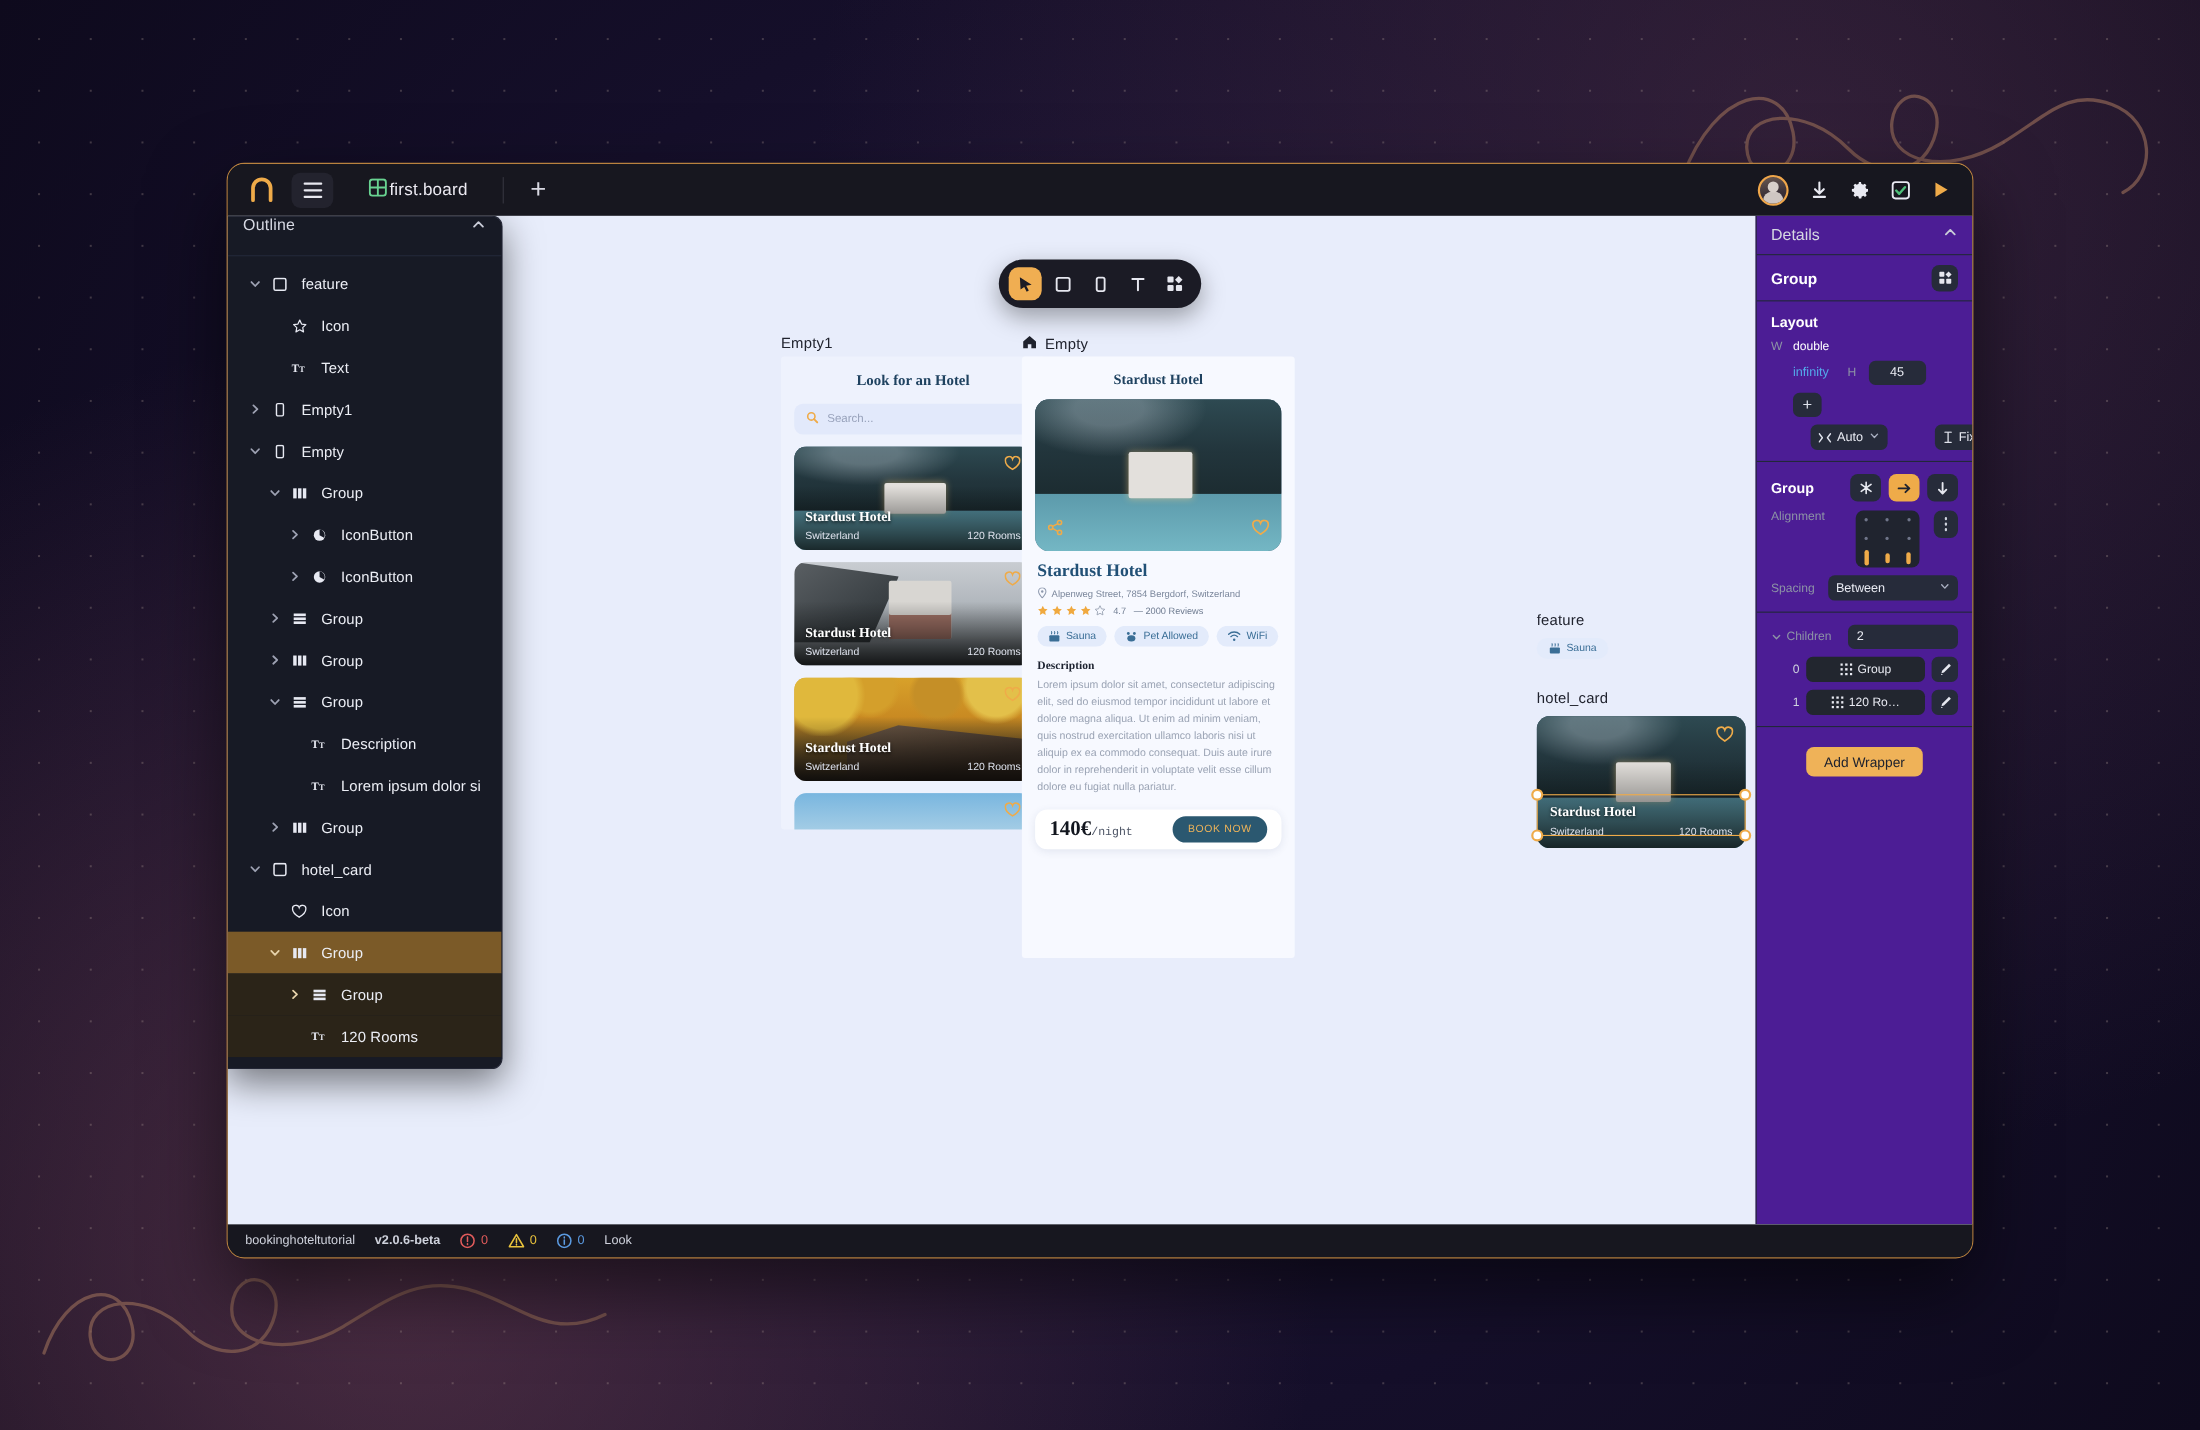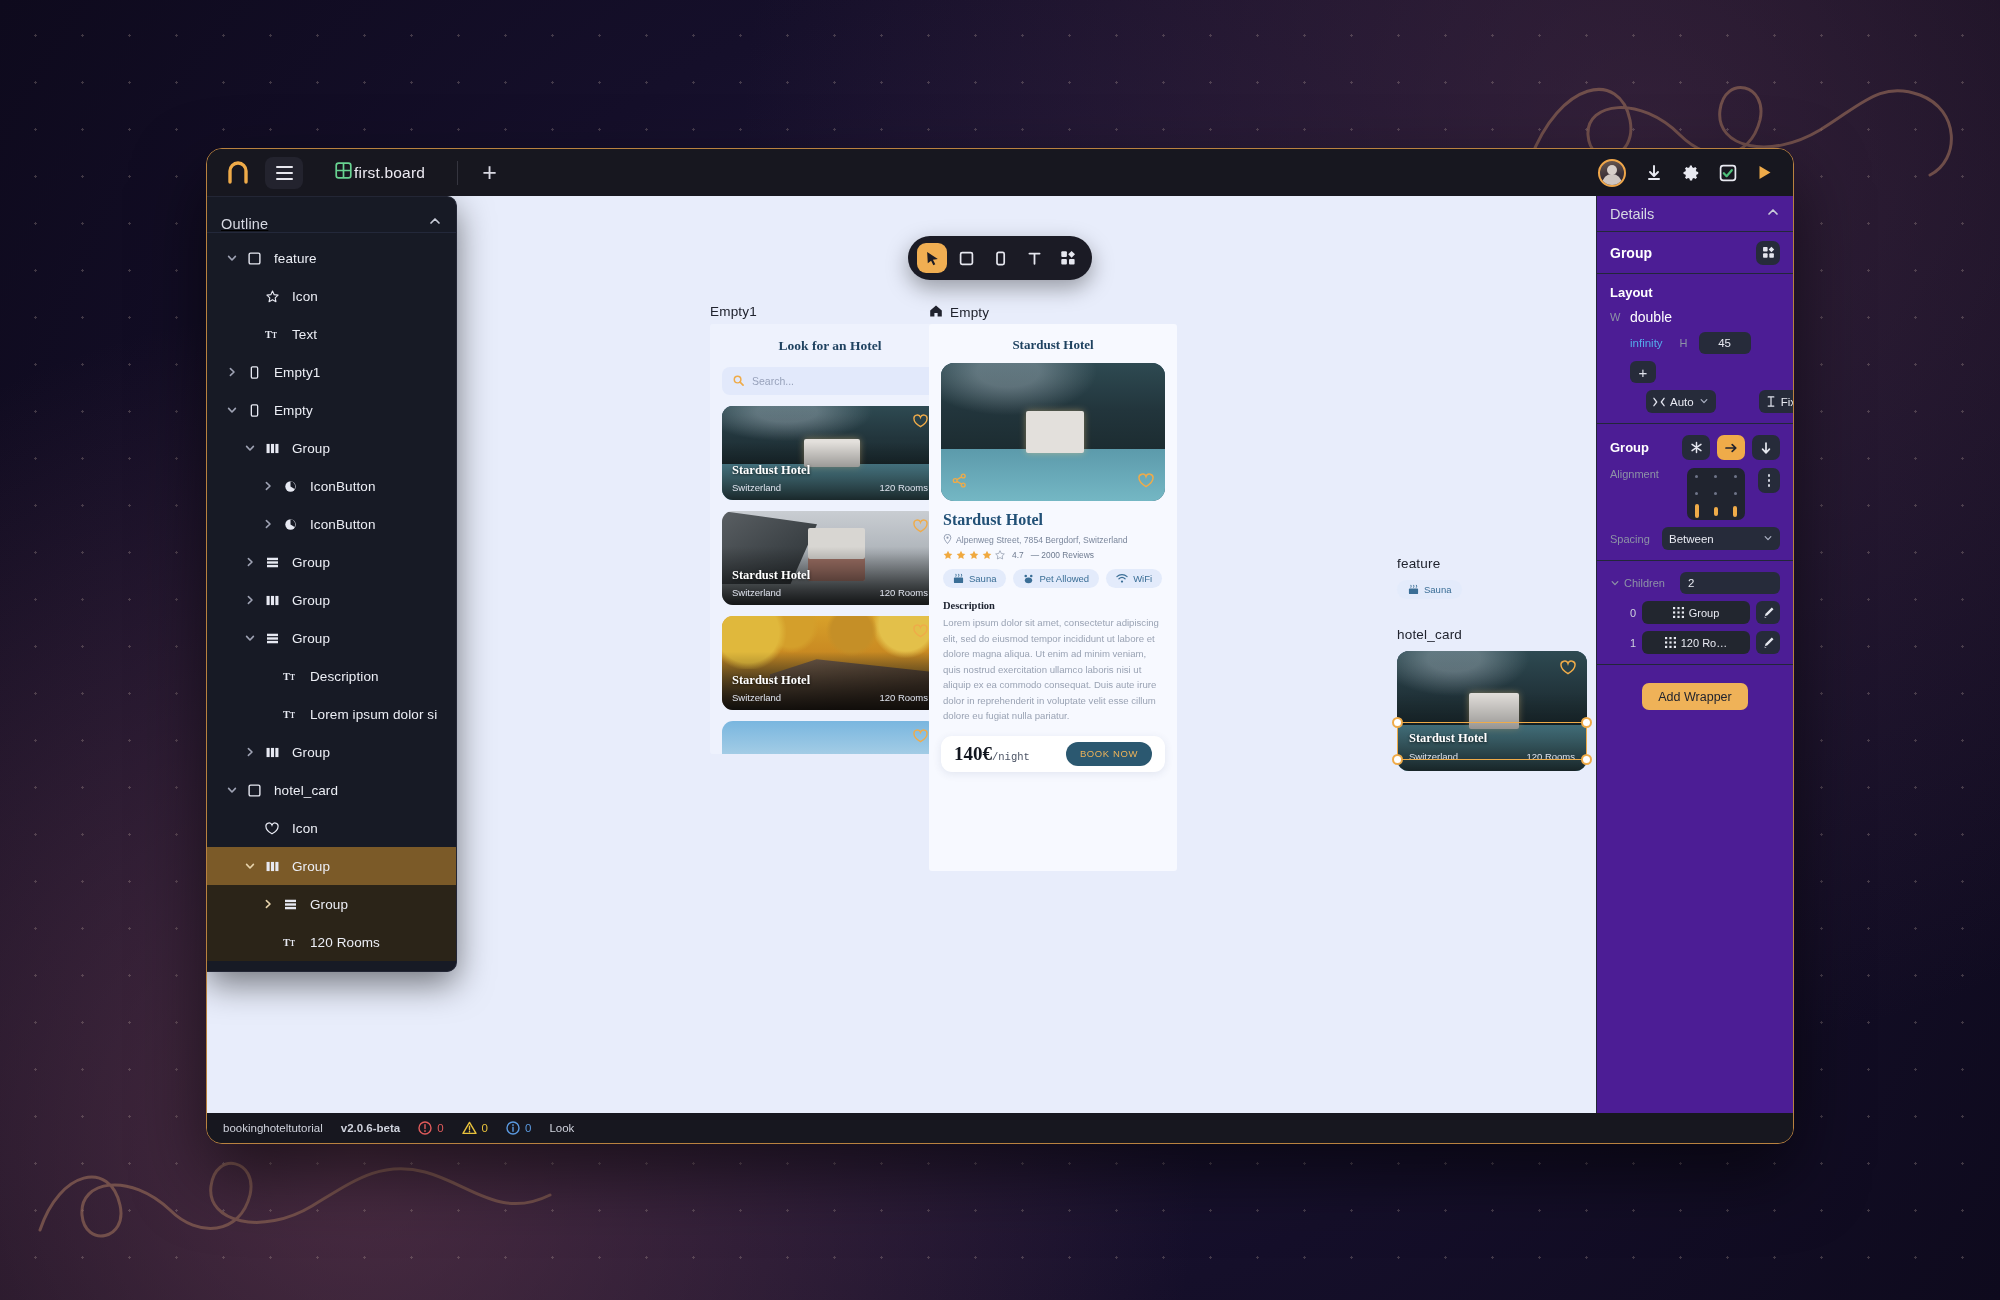--- a/index.html
+++ b/index.html
@@ -84,23 +84,22 @@
   
   #outline-panel{
     position:absolute; left:0px; top:0px; width:250px;
     background:#171a25; border-radius:0 10px 10px 0;
     box-shadow:0 12px 34px rgba(0,0,0,.5);
     z-index:30; overflow:hidden;
     border:1px solid #232635;
     border-left:none;
   }
   #outline-head{
-    height:36px;display:flex;align-items:flex-end;padding:0 14px;
+    height:36px;display:flex;align-items:flex-start;padding:0 14px;
     border-bottom:1px solid #23283a;
-    text-decoration:underline;
   }
   #outline-head .ttl{color:#d6d8e2;font-size:14.5px;letter-spacing:.2px;}
   #outline-head .chev{margin-left:auto;color:#c9ccd8;}
   #outline-list{ padding:6px 0 10px 0;}
   .tree-row{
     display:flex;align-items:center;height:38px;cursor:pointer;gap:0;
     color:#eceef5;font-size:13.5px;letter-spacing:.1px;position:relative;
   }
   .tree-row.sel{ background:#7b5a28; }
   .tree-row.selchild{ background:#2b2418; }
@@ -304,21 +303,21 @@
   #dp-type .nm{color:#fff;font-size:14px;font-weight:700;}
   .sq-btn{
     margin-left:auto;width:24px;height:24px;border-radius:7px;background:#262b3a;
     display:flex;align-items:center;justify-content:center;cursor:pointer;
   }
   .sect{ padding:11px 13px 10px 13px; border-bottom:1px solid #22273a;}
   .sect h4{color:#fff;font-size:13px;font-weight:700;margin-bottom:9px;}
   .row{display:flex;align-items:center;gap:7px;margin-bottom:7px;}
   .lab{color:#8d93a6;font-size:11px;}
   .lab.w{width:13px;}
-  .val-white{color:#fff;font-size:14px;}
+  .val-white{color:#fff;font-size:11px;}
   .val-blue{color:#54a9ea;font-size:11.5px;cursor:pointer;}
   .field{
     background:#262b3a;border-radius:6px;height:22px;display:flex;align-items:center;
     padding:0 8px;color:#e8eaf2;font-size:11.5px;cursor:text;
   }
   .plus-btn{
     width:26px;height:22px;border-radius:6px;background:#262b3a;display:flex;
     align-items:center;justify-content:center;color:#dfe2ec;font-size:15px;cursor:pointer;
   }
   .dd{

